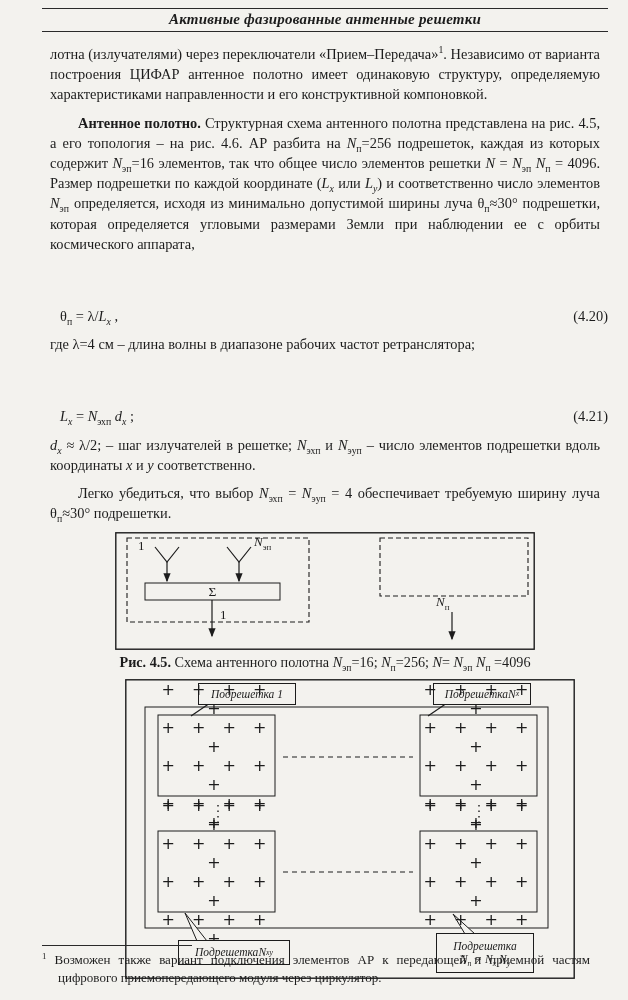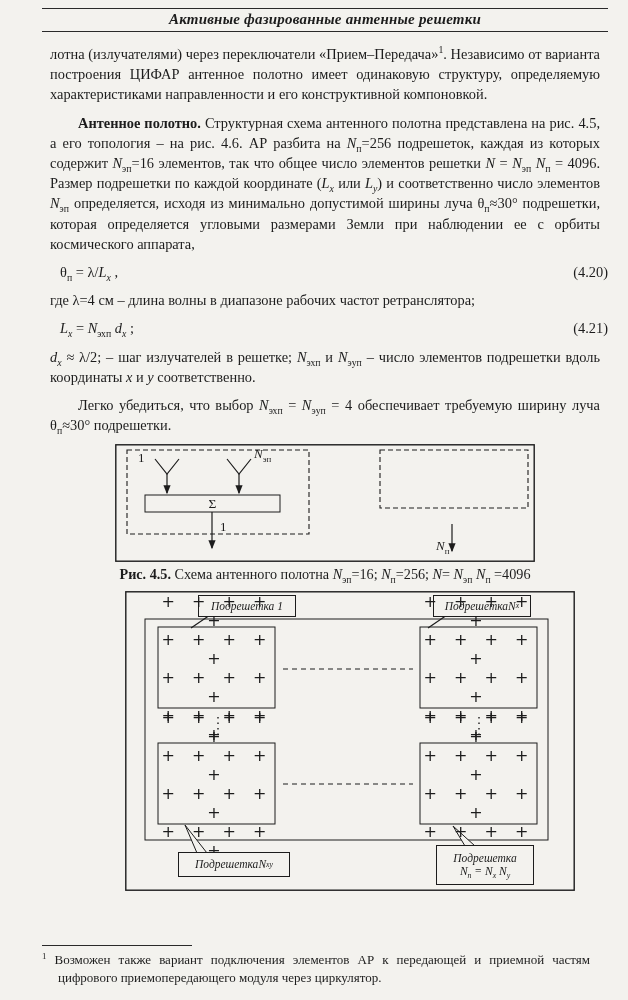--- a/index.html
+++ b/index.html
@@ -11,21 +11,21 @@
   .inner{padding:8px 20px 0 42px;}
   .rule-thick{border:0;border-top:1.7px solid #2a2a2a;margin:0;}
   .rule-thin{border:0;border-top:1px solid #2a2a2a;margin:0;}
   .head-title{text-align:center;font-style:italic;font-weight:bold;font-size:15px;padding:2px 0 3px;letter-spacing:.2px;}
   .bodytext{font-size:14.4px;line-height:20.2px;text-align:justify;margin:8px;}
   .first{margin-top:12px;}
   .indent{text-indent:28px;}
   sub,sup{font-size:68%;line-height:0;}
   .equation{display:flex;align-items:baseline;font-size:14.4px;line-height:20.2px;margin:1px 0;}
   .eq-formula{margin-left:18px;}
-  .eq-number{margin-left:auto;}
+  .eq-number{margin-left:auto;margin-top:44px;}
   
   figure{margin:0;}
   .caption{text-align:center;font-size:14.2px;margin-top:3px;line-height:19px;}
   .canvas45{position:relative;width:420px;height:118px;margin:9px auto 0;}
   .canvas46{position:relative;width:400px;height:300px;margin:7px auto 0;}
   svg{display:block;}
   .box{fill:none;stroke:#1c1c1c;stroke-width:1.4;}
   .box.thin{stroke-width:1;}
   .box.dashed{stroke-width:1.1;stroke-dasharray:5 3;}
   .ln{fill:none;stroke:#1c1c1c;stroke-width:1.2;}
@@ -99,21 +99,21 @@
             <line class="ln" style="marker-end:url(#arr)" x1="124" y1="30" x2="124" y2="49"></line>
             <rect class="box thin" x="30" y="51" width="135" height="17"></rect>
             <line class="ln" style="marker-end:url(#arr)" x1="97" y1="68" x2="97" y2="104"></line>
             <rect class="box dashed" x="265" y="6" width="148" height="58"></rect>
             <line class="ln" style="marker-end:url(#arr)" x1="337" y1="80" x2="337" y2="107"></line>
           </svg>
           <div class="ov" style="left:23px;top:7px;">1</div>
           <div class="ov" style="left:139px;top:3px;text-align:right;"><i>N</i><sub>эп</sub></div>
           <div class="ov sigma" style="left:30px;top:51px;width:135px;">Σ</div>
           <div class="ov" style="left:105px;top:76px;">1</div>
-          <div class="ov" style="left:321px;top:63px;margin-top:32px;"><i>N</i><sub>п</sub></div>
+          <div class="ov" style="left:321px;top:63px;"><i>N</i><sub>п</sub></div>
         </div>
         <figcaption class="caption"><b>Рис. 4.5.</b> Схема антенного полотна <i>N</i><sub>эп</sub>=16; <i>N</i><sub>п</sub>=256; <i>N</i>= <i>N</i><sub>эп</sub> <i>N</i><sub>п</sub> =4096</figcaption>
       </figure>
 
       <figure>
         <div class="canvas46">
           <svg width="450" height="300" viewBox="0 0 450 300">
             <rect class="box" x="0.8" y="0.8" width="448.4" height="298.4"></rect>
             <rect class="box thin" x="20" y="28" width="403" height="221"></rect>
             <rect class="box thin" x="33" y="36" width="117" height="81"></rect>

